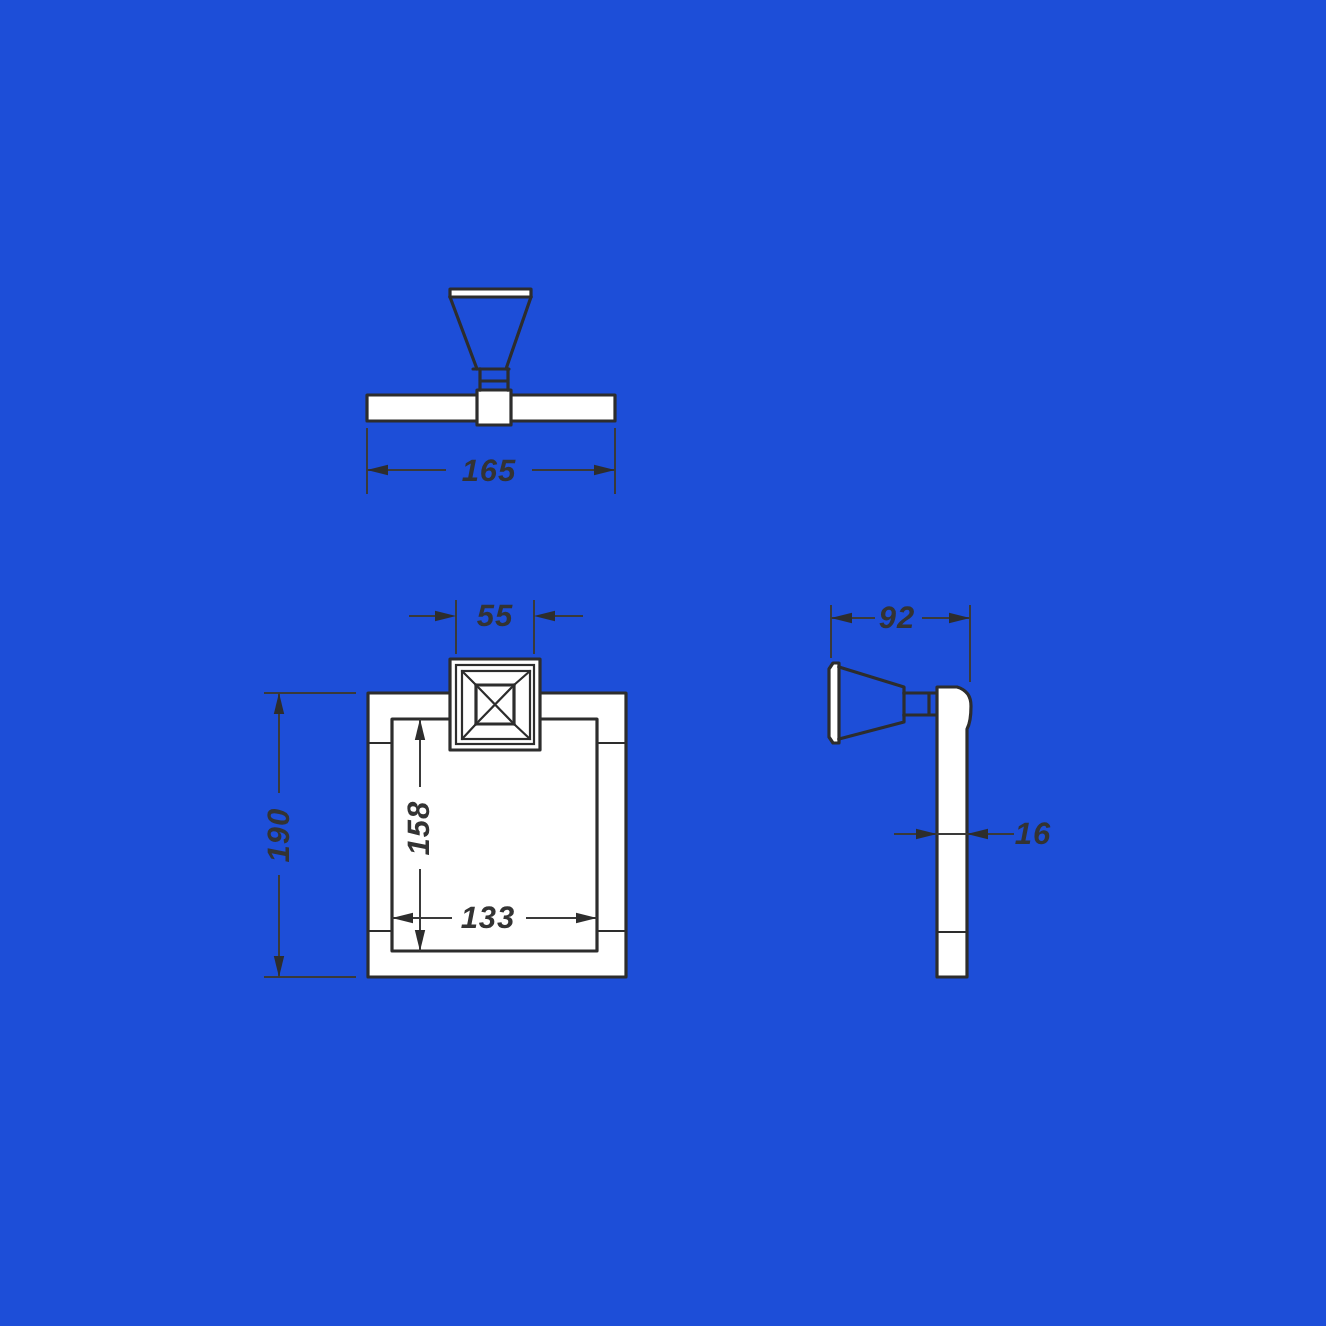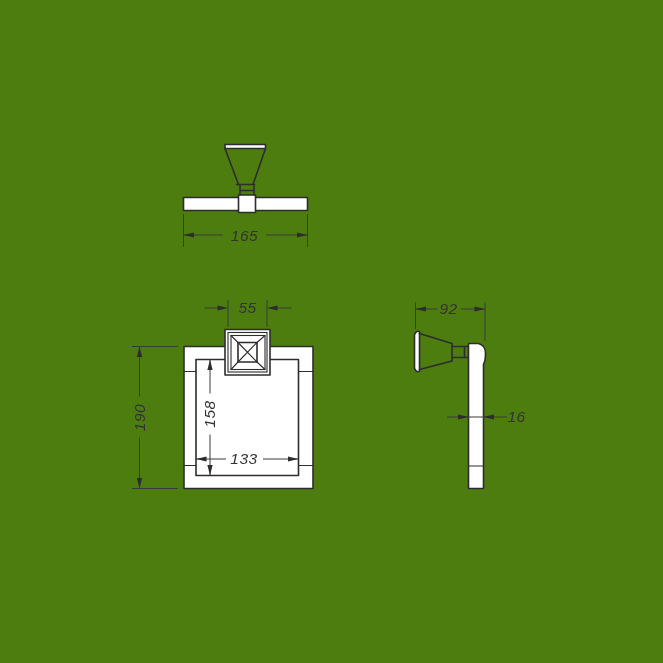--- a/index.html
+++ b/index.html
@@ -7,22 +7,23 @@
     padding: 0;
     background: #ffffff;
     width: 663px;
     height: 663px;
     overflow: hidden;
     font-family: "Liberation Sans", sans-serif;
   }
   .canvas {
     width: 663px;
     height: 663px;
-    background: #4d7c0f;
+    background: #1d4ed8;
     position: relative;
+    font-weight: bold;
   }
   svg { display: block; }
   .obj {
     fill: #ffffff;
     stroke: #2d2d2d;
     stroke-width: 1.6;
     stroke-linecap: round;
     stroke-linejoin: round;
   }
   .obj-open {

